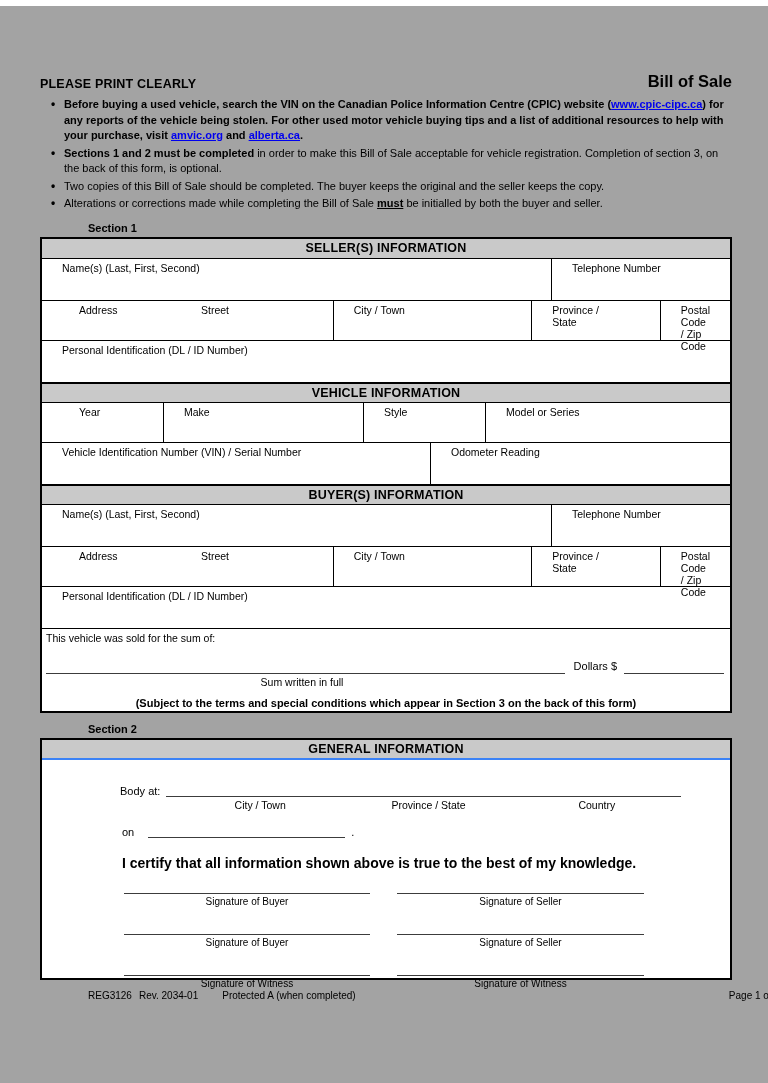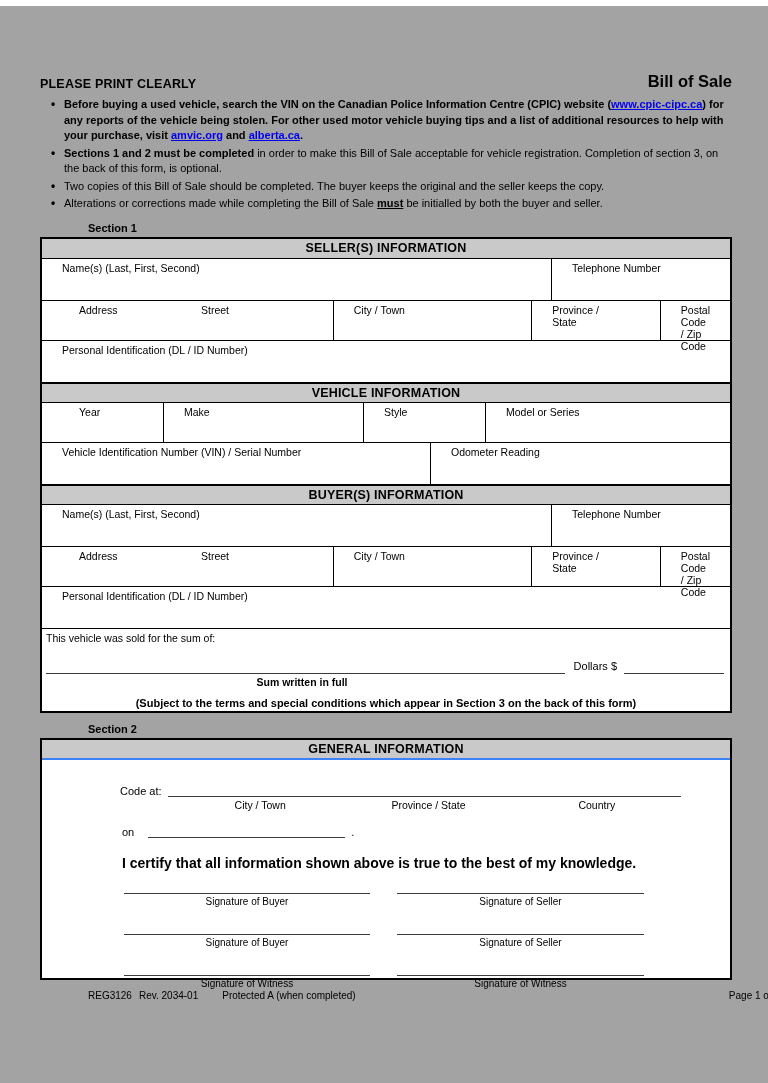--- a/index.html
+++ b/index.html
@@ -49,21 +49,21 @@
   .grow{flex:1;}
   .h42{height:41px;} .h40{height:39px;margin-left:17px;}
   .street-lbl{position:absolute;left:142px;top:3px;}
 
   
   .sum-cell{height:82px;padding:3px 4px;display:flex;flex-direction:column;font-size:10.5px;}
   .sum-line-row{display:flex;margin:16px 0 0 0;}
   .sum-line-long{flex:1;border-bottom:1.5px solid var(--line-color);height:14px;}
   .dollars-lbl{font-size:11px;margin:0 7px 0 9px;white-space:nowrap;}
   .sum-line-short{width:100px;border-bottom:1.5px solid var(--line-color);height:14px;margin-right:2px;}
-  .sum-caption{width:calc(100% - 168px);text-align:center;font-size:10.5px;margin-top:2px;font-weight:bold;}
+  .sum-caption{width:calc(100% - 168px);text-align:center;font-size:10.5px;margin-top:2px;}
   .subject-note{text-align:center;font-weight:bold;font-size:11px;margin-top:9px;}
 
   
   .gbox{border:2px solid #000;width:692px;height:242px;background:#fff;}
   .gbox .bar{border-bottom:2px solid #3b82f6;}
   .gbody{padding:0 0 0 0;position:relative;height:220px;}
   .dated-row{display:flex;align-items:flex-end;margin:24px 49px 0 78px;}
   .lbl11{font-size:11px;white-space:nowrap;}
   .dated-line{flex:1;border-bottom:1.5px solid var(--line-color);height:13px;margin-left:6px;}
   .dated-labels{display:flex;margin:2px 49px 0 134px;}
@@ -167,21 +167,21 @@
       </div>
     </div>
 
     <div class="sec-heading">Section 2</div>
 
     <div class="gbox">
       <div class="bar">GENERAL INFORMATION</div>
       <div class="gbody">
 
         <div class="dated-row">
-          <span class="lbl11">Code at:</span>
+          <span class="lbl11">Body at:</span>
           <div class="dated-line"></div>
         </div>
         <div class="dated-labels">
           <span>City / Town</span>
           <span>Province / State</span>
           <span>Country</span>
         </div>
 
         <div class="on-row">
           <span class="lbl11">on</span>

